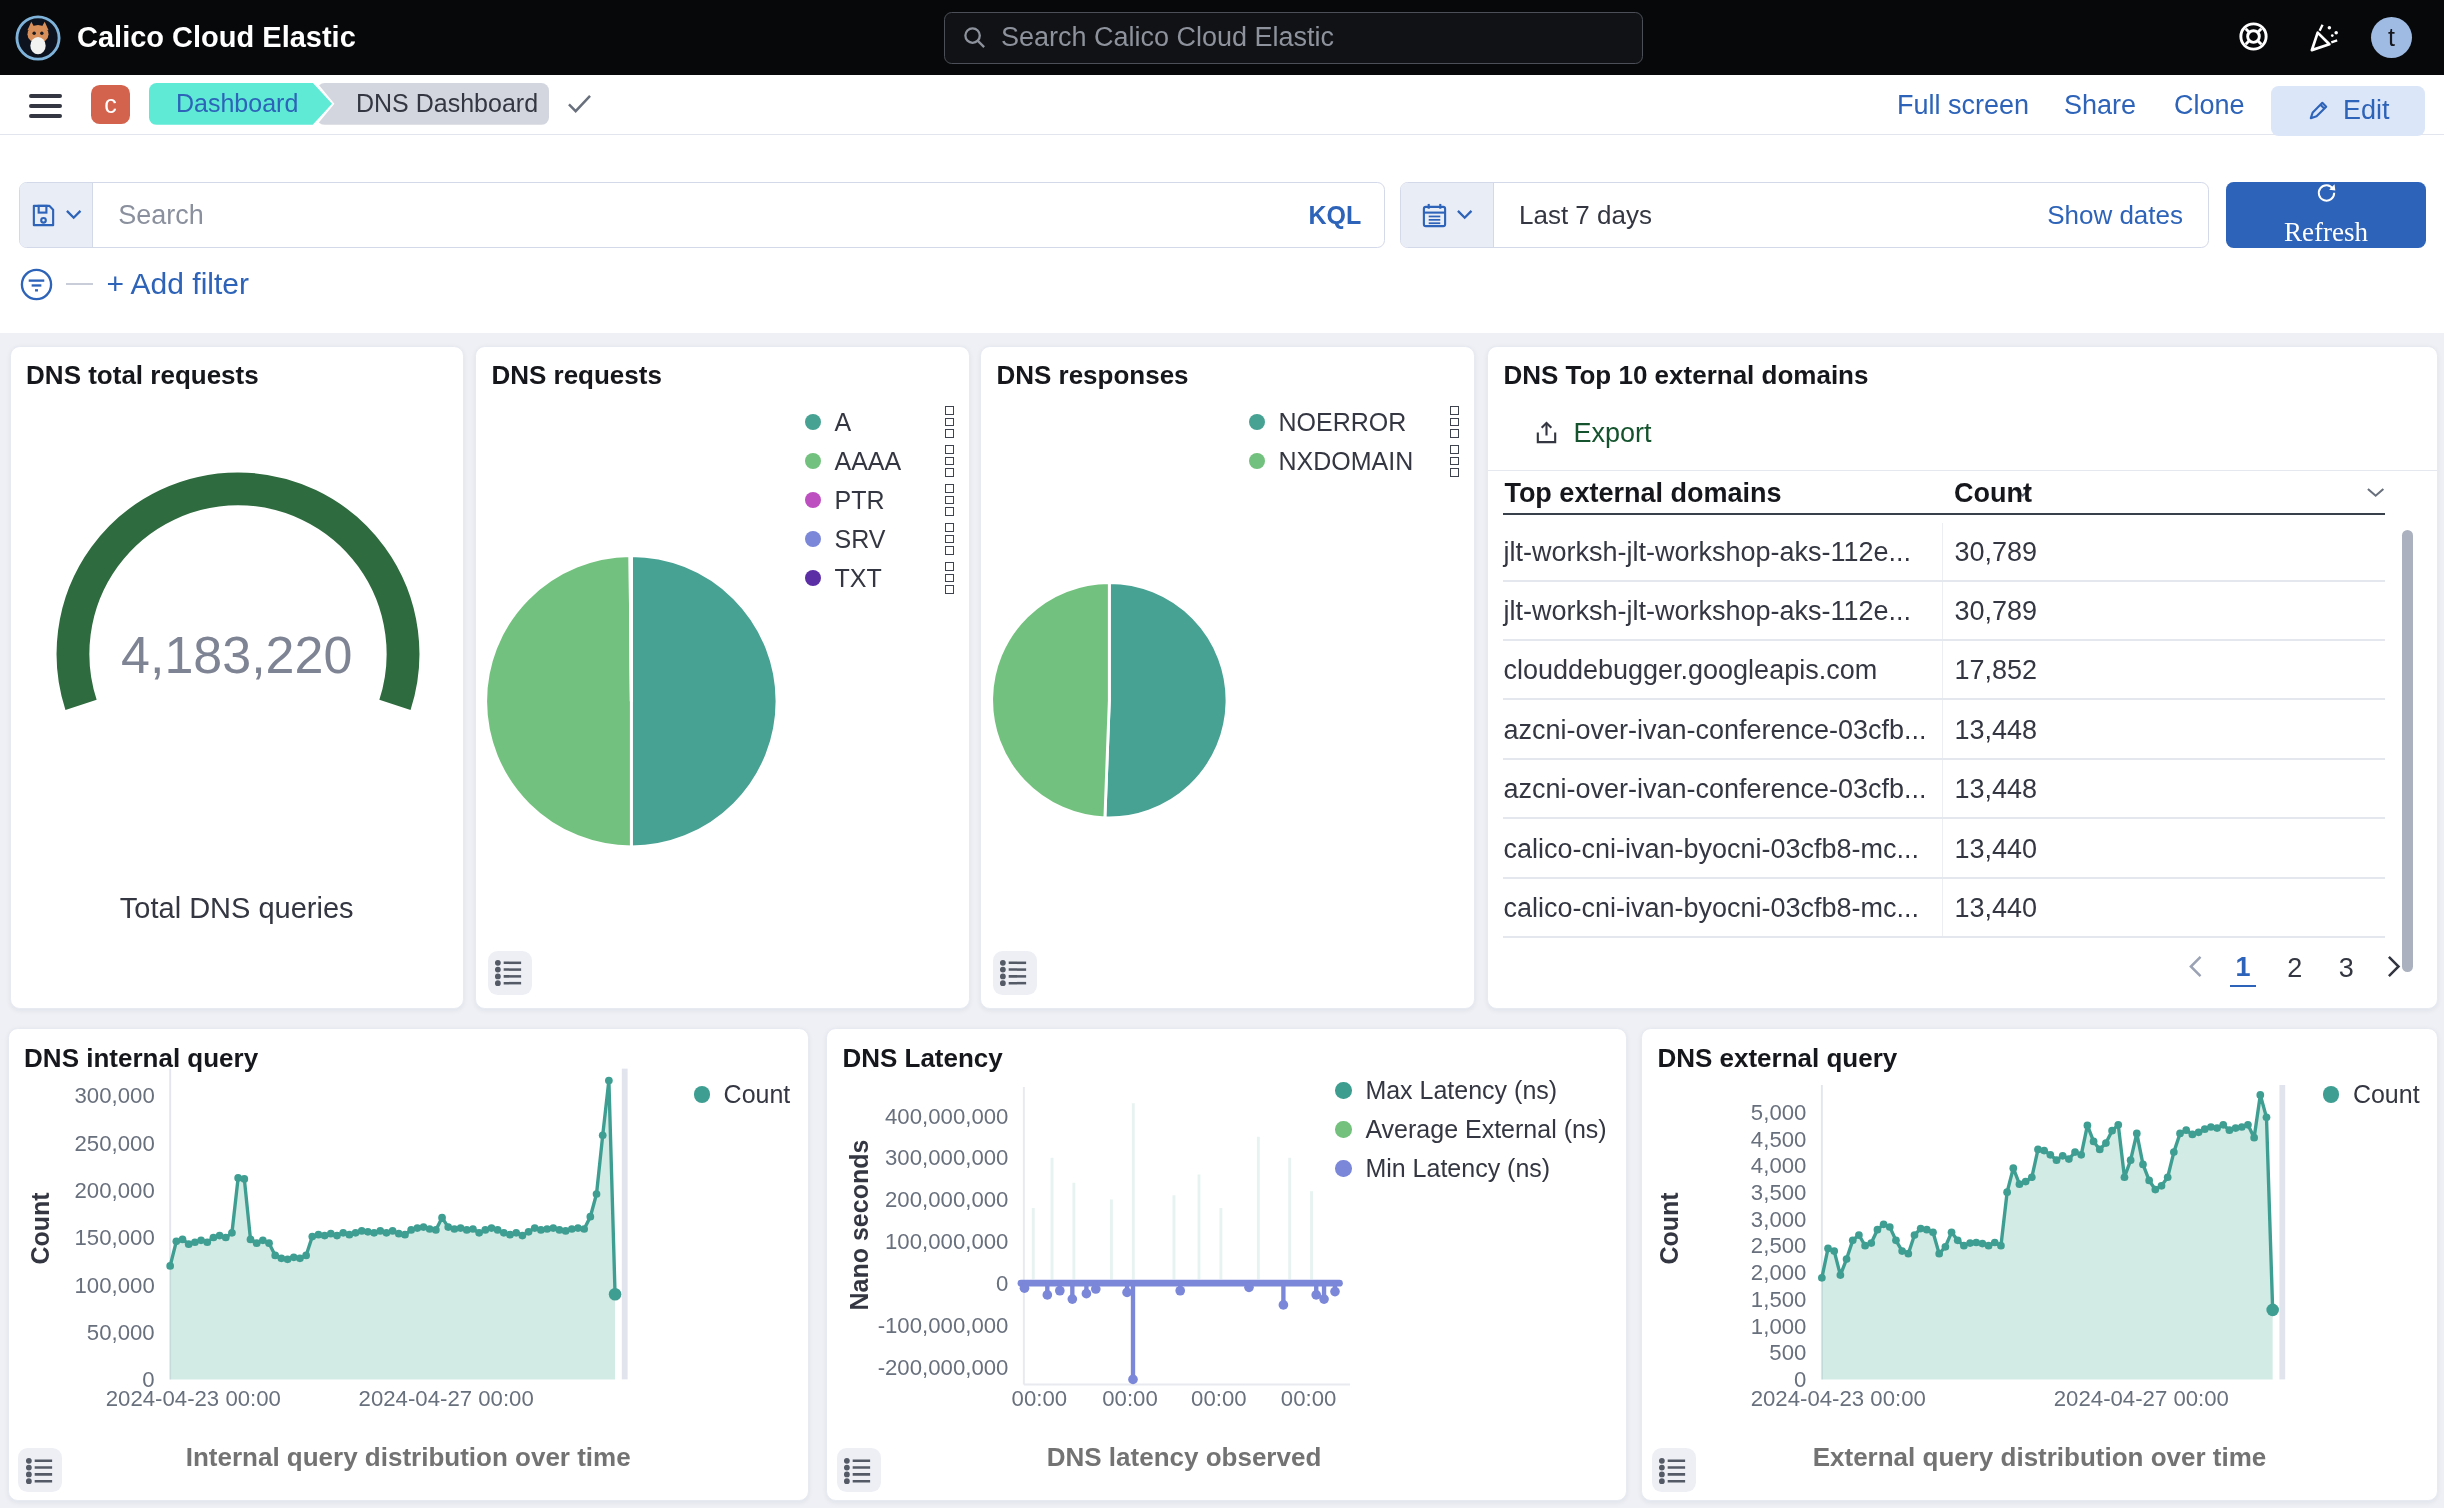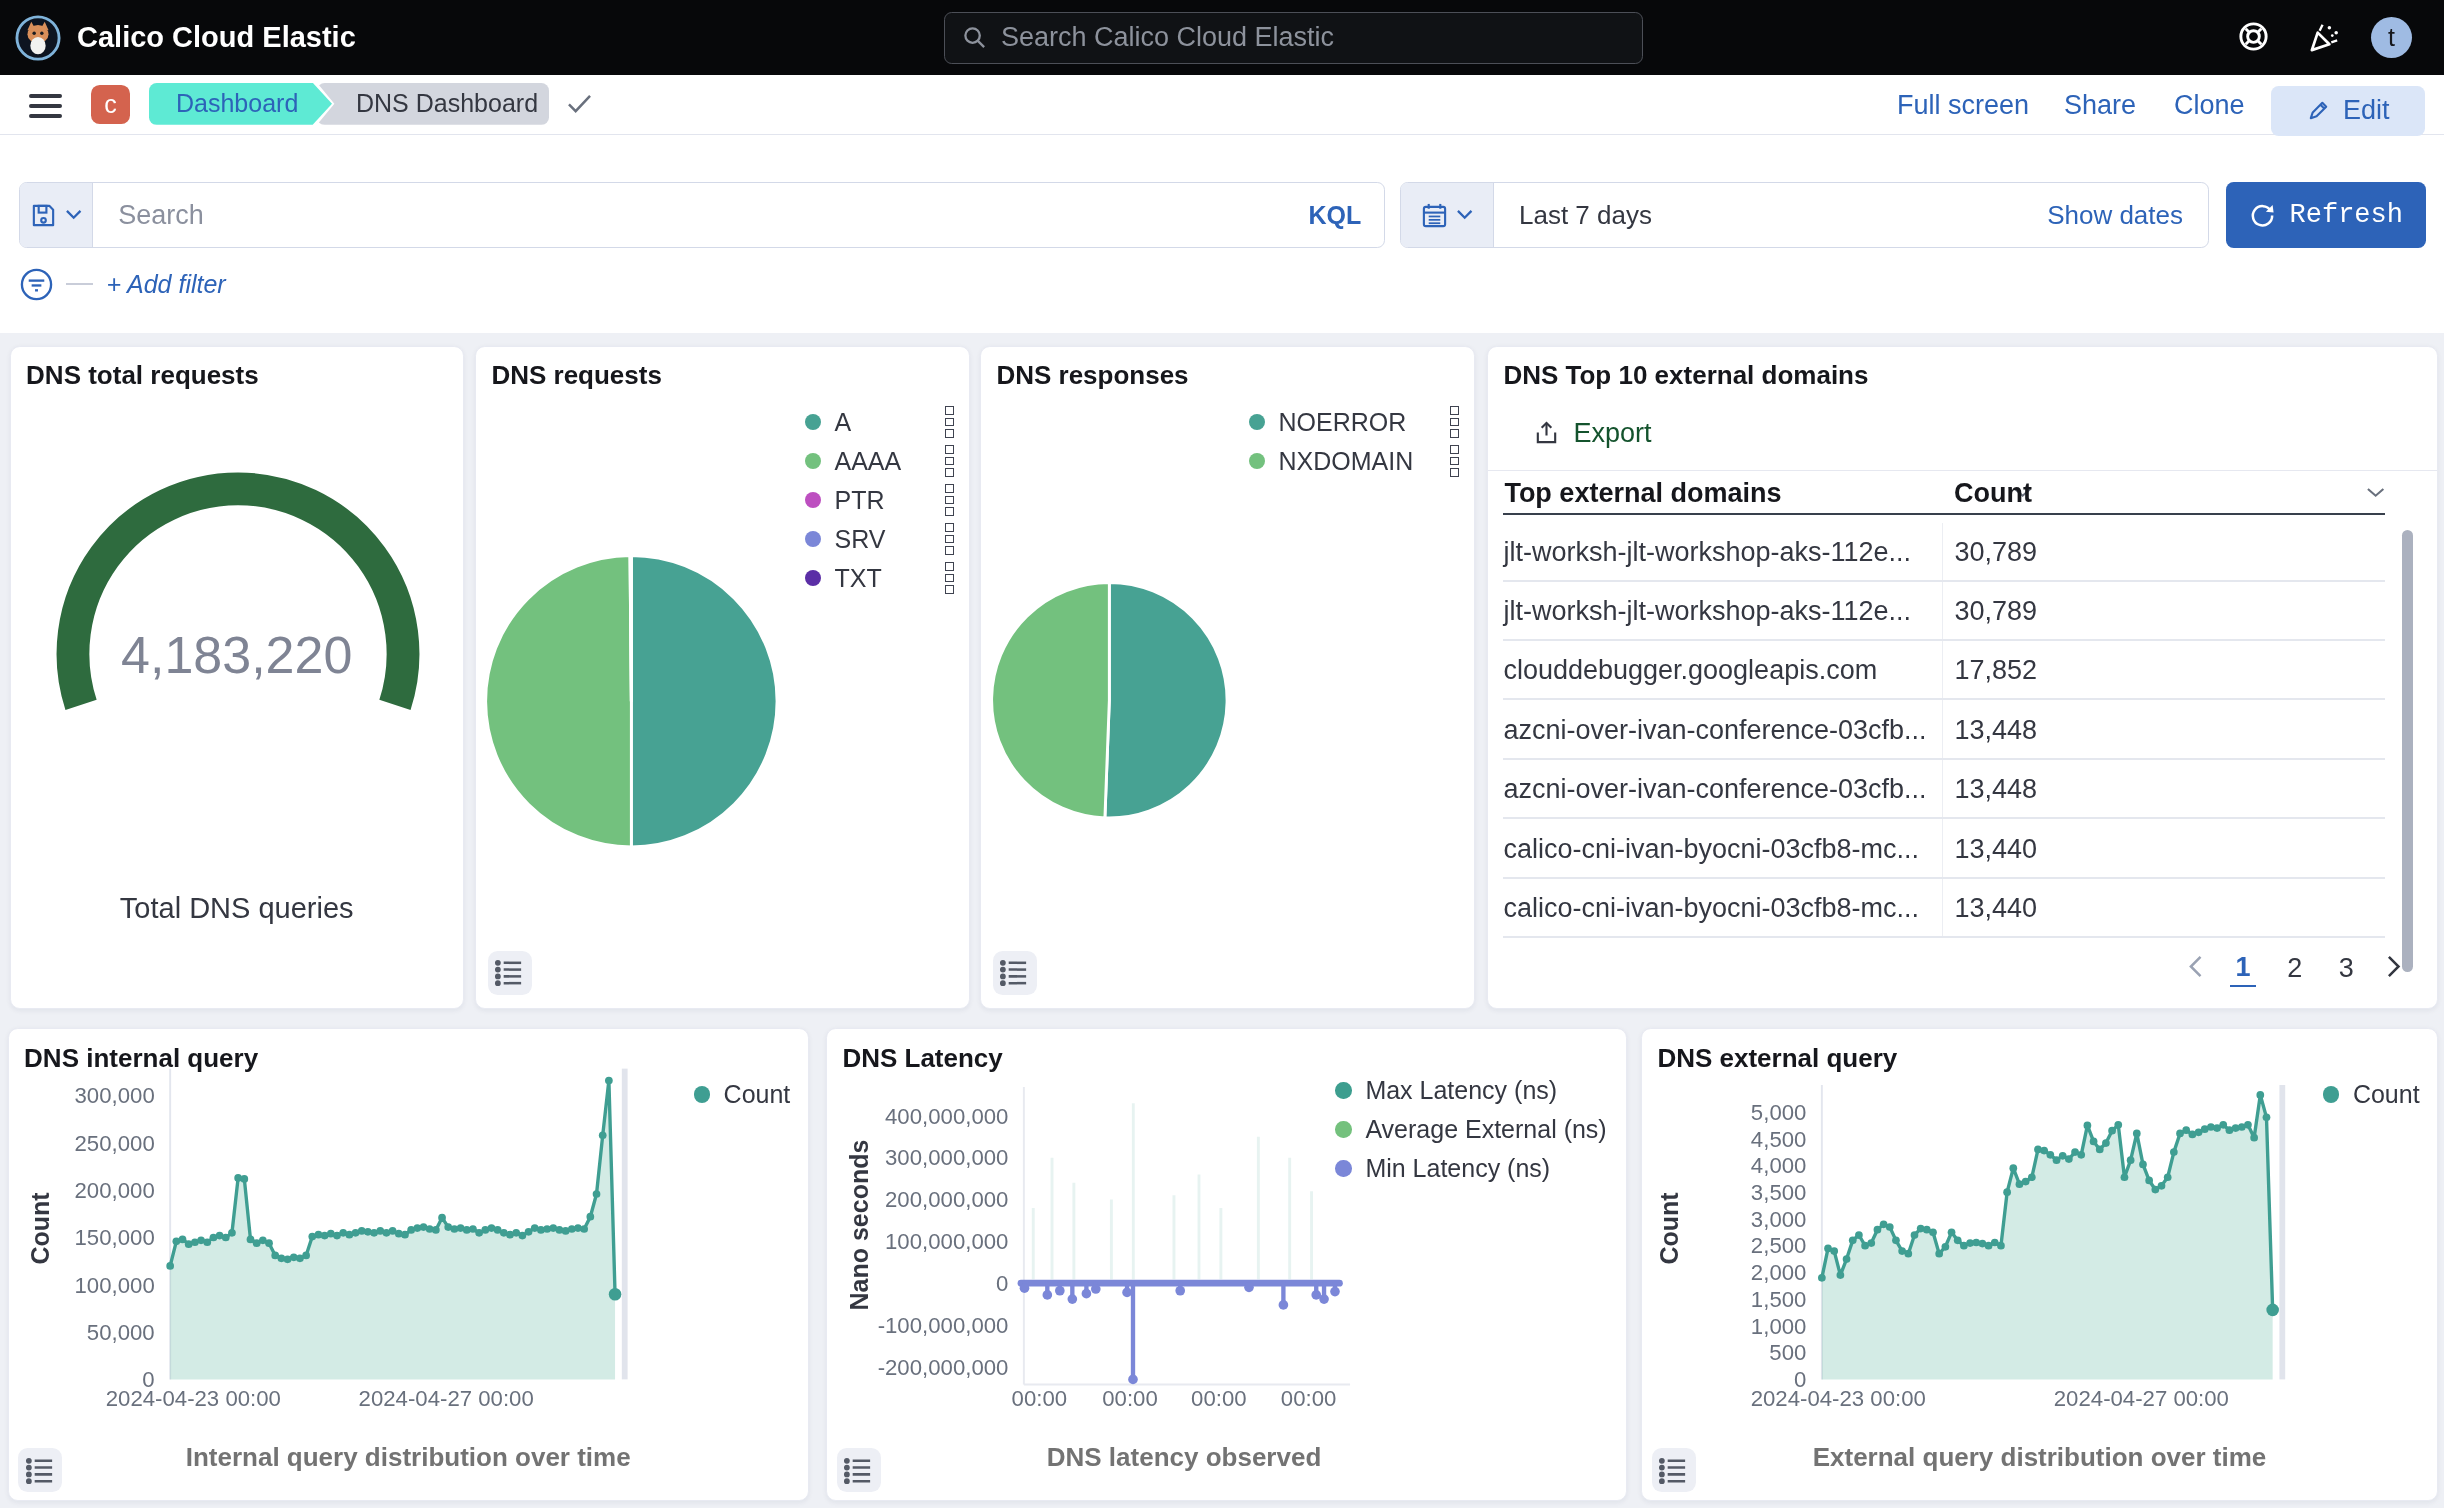--- a/index.html
+++ b/index.html
@@ -49,27 +49,27 @@
     padding-left:25px; font-family:inherit; }
   #querybar input::placeholder { color:#8b909e; }
   #kql { color:#2d63b8; font-size:25px; font-weight:600; padding-right:23px; cursor:pointer; }
   #datebar { position:absolute; left:1400px; top:182px; width:809px; height:66px;
     border:1.9px solid #d3d9e8; border-radius:7.7px; background:#fff; display:flex; align-items:center; }
   #cal-seg { width:93px; height:100%; background:#e9edf6; border-right:1.9px solid #d3d9e8;
     border-radius:5.8px 0 0 5.8px; display:flex; align-items:center; justify-content:center; gap:7.7px; cursor:pointer; }
   #time-range { font-size:26px; color:#343741; padding-left:25px; flex:1; }
   #show-dates { font-size:26px; color:#2d63b8; padding-right:25px; cursor:pointer;text-align:center; }
   #refresh-btn { position:absolute; left:2226px; top:182px; width:200px; height:66px; background:#2d63b8;
-    border:none; border-radius:7.7px; color:#fff; font-size:27px; font-family:Liberation Mono, monospace;
-    display:flex; align-items:center; justify-content:center; gap:13.5px; cursor:pointer; }
+    border:none; border-radius:7.7px; color:#fff; font-size:27px; font-family:Liberation Serif, serif;
+    display:flex; align-items:center; justify-content:center; gap:13.5px; cursor:pointer;flex-direction:column; }
 
   
   #filterrow { position:absolute; left:19.3px; top:263px; height:42px; display:flex; align-items:center; }
   #filter-dash { width:27px; height:2.9px; background:#c9cdd9; margin:0 13.5px 0 11.6px; }
-  #add-filter { color:#2d63b8; font-size:25px; cursor:pointer;font-style:italic; }
+  #add-filter { color:#2d63b8; font-size:30px; cursor:pointer; }
 
   
   #dash { position:absolute; left:0; top:333px; width:2445px; height:1175px; background:#eef0f5; }
   .panel { position:absolute; background:#fff; border:1px solid #e8eaf2; border-radius:9.7px;
     box-shadow:0 1.9px 5.8px rgba(20,30,60,.06); overflow:hidden; }
   .ptitle { position:absolute; left:15.4px; top:13.5px; font-size:26px; font-weight:700; color:#16171c; }
   .legend { position:absolute; display:flex; flex-direction:column; }
   .litem { display:flex; align-items:center; height:39px; cursor:pointer; }
   .ldot { width:16.4px; height:16.4px; border-radius:50%; margin-right:13.5px; flex:none; }
   .llabel { font-size:25px; color:#343741; }

